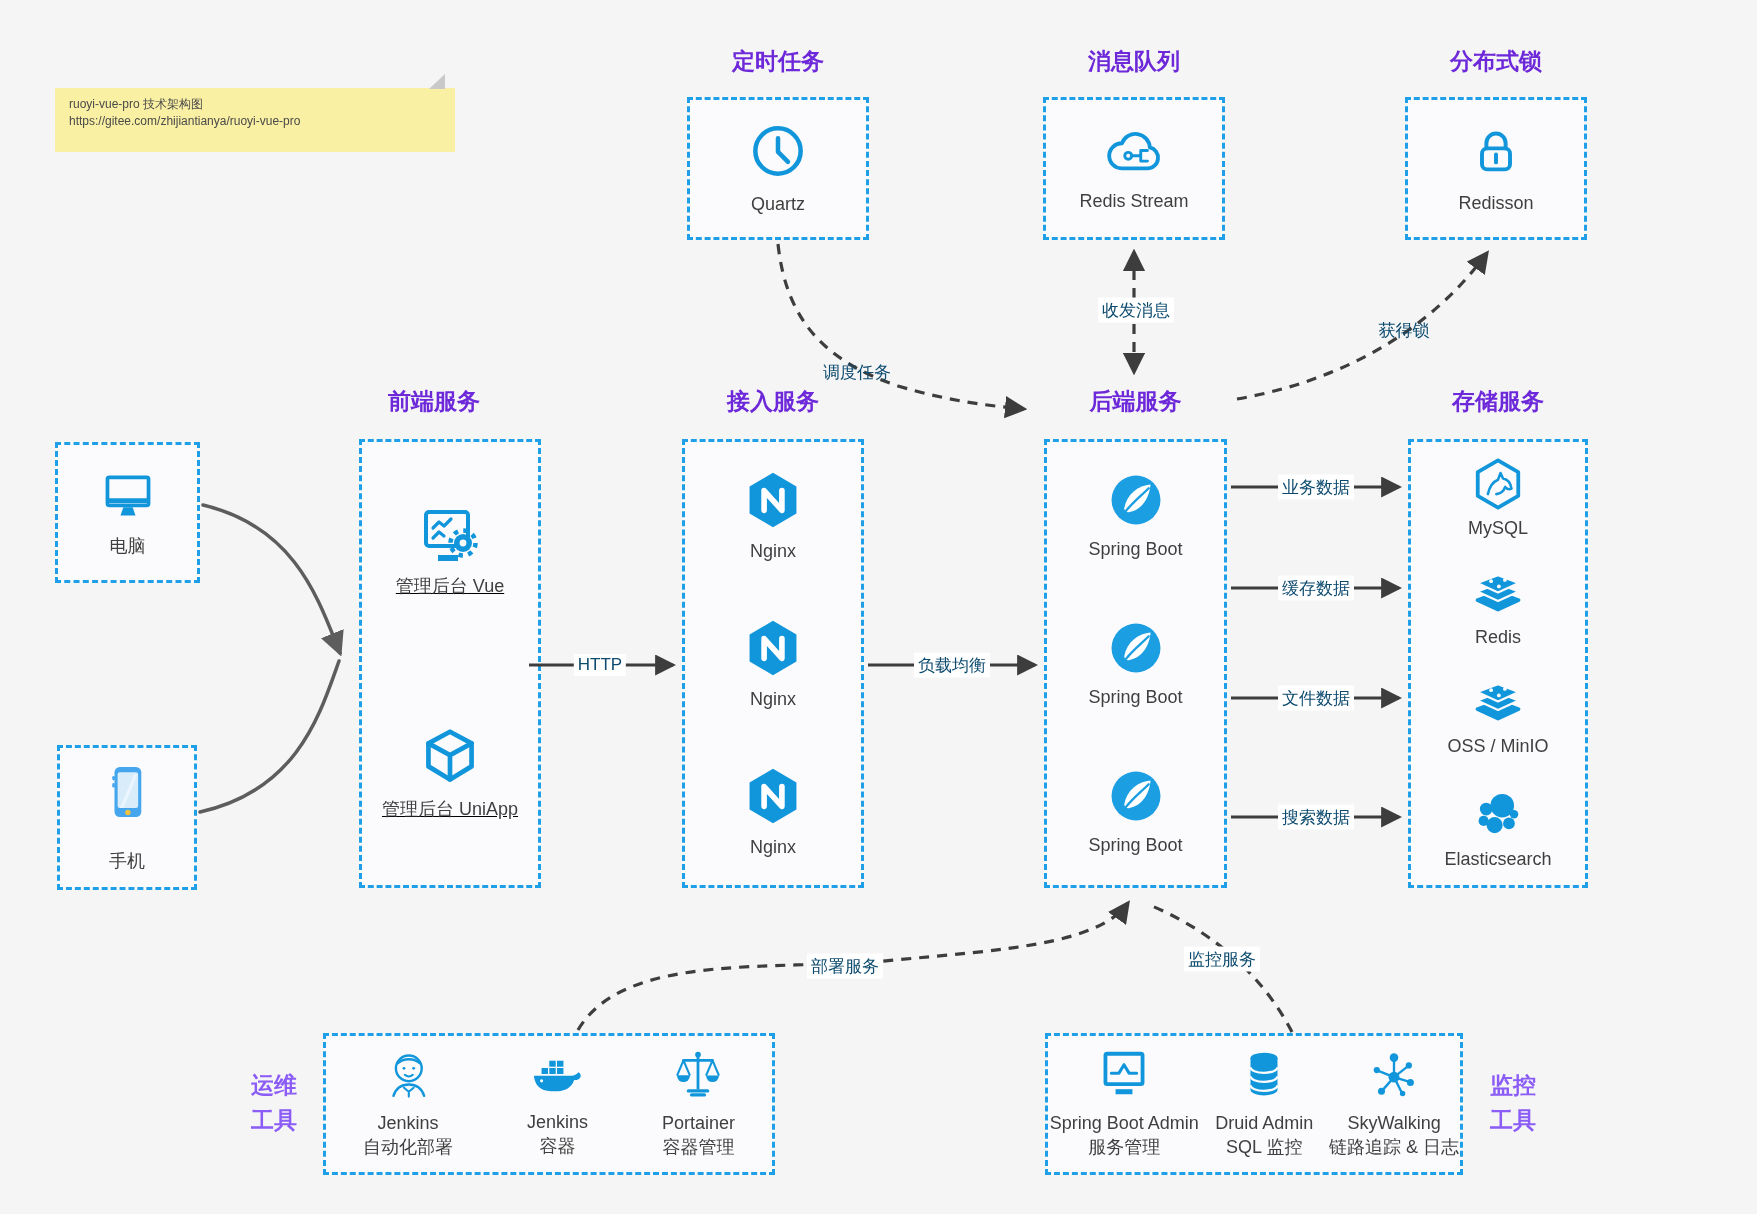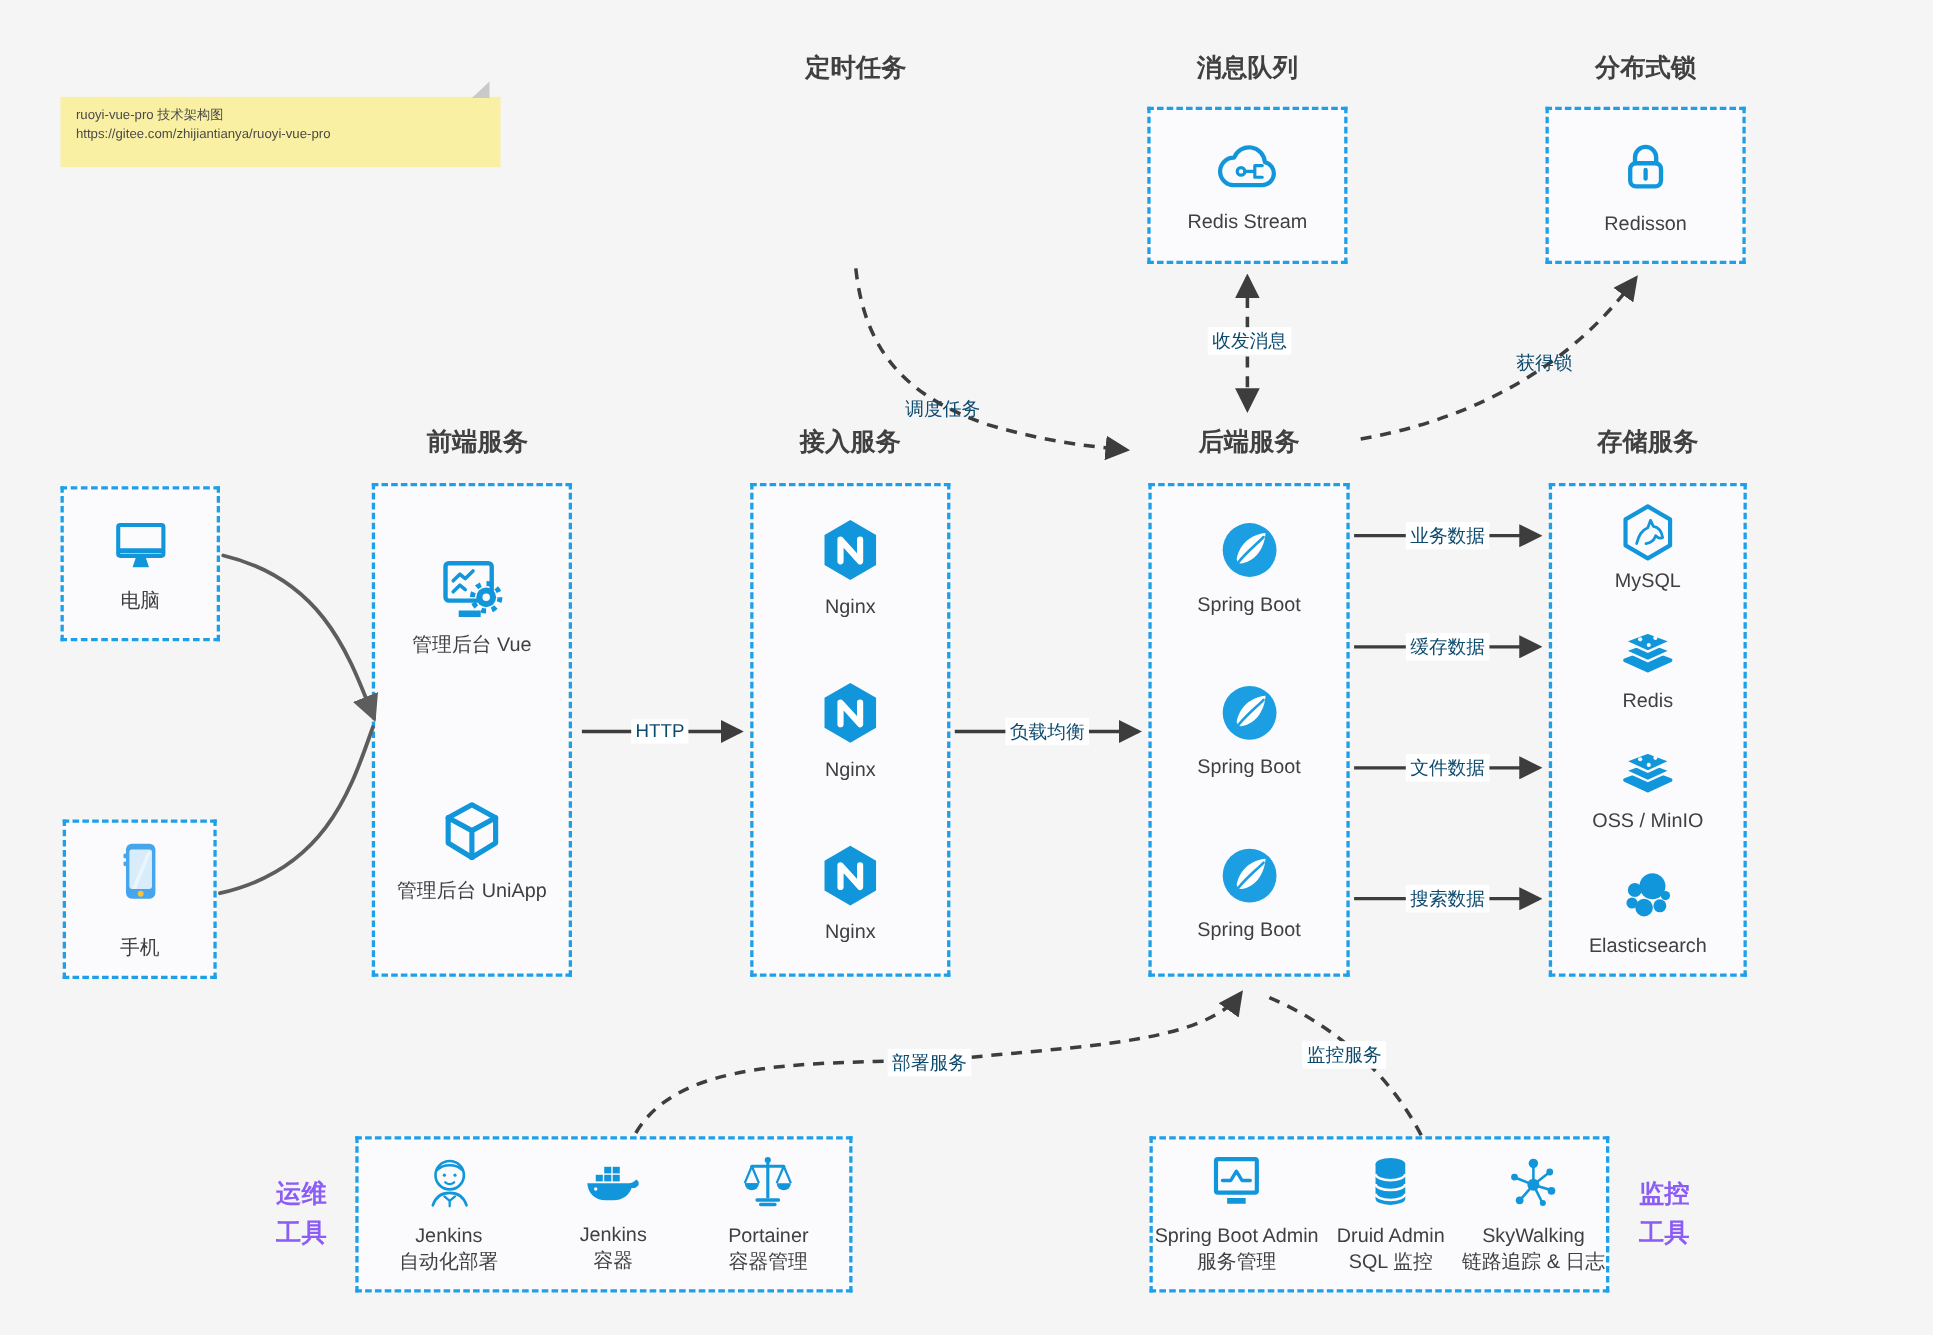--- a/index.html
+++ b/index.html
@@ -2,21 +2,21 @@
 <html><head>
 <meta charset="utf-8">
 <style>
   html,body{margin:0;padding:0;background:#f5f5f6;}
   .canvas{position:relative;width:1757px;height:1214px;background:#f5f5f6;
           font-family:"Liberation Sans","DejaVu Sans",sans-serif;overflow:hidden;}
   .dashed-box{position:absolute;border:3px dashed #1e9fe8;background:#fbfbfd;box-sizing:border-box;z-index:1;}
   .v-flex{display:flex;flex-direction:column;align-items:center;justify-content:space-around;}
   .center-flex{display:flex;flex-direction:column;align-items:center;justify-content:center;gap:14px;}
   .h-flex{display:flex;flex-direction:row;align-items:center;justify-content:space-around;}
-  .group-title{position:absolute;color:#404040;font-size:23px;font-weight:bold;text-align:center;z-index:2;white-space:nowrap;}
+  .group-title{position:absolute;color:#6d28d9;font-size:23px;font-weight:bold;text-align:center;z-index:2;white-space:nowrap;}
   .side-title{position:absolute;color:#8b5cf6;font-size:23px;font-weight:bold;text-align:center;line-height:1.5;z-index:2;}
   .node{display:flex;flex-direction:column;align-items:center;gap:10px;}
   .node-label{font-size:18px;color:#3f3f3f;white-space:nowrap;}
   .tool-cell{display:flex;flex-direction:column;align-items:center;gap:12px;}
   .tool-name,.tool-desc{font-size:18px;color:#3f3f3f;white-space:nowrap;text-align:center;line-height:1.35;}
   .edge-label{position:absolute;font-size:17px;color:#0c4a6e;background:#ffffff;padding:1px 4px;
               transform:translate(-50%,-50%);white-space:nowrap;z-index:6;}
   .edge-label.no-bg{background:transparent;}
   .overlay{position:absolute;left:0;top:0;z-index:5;pointer-events:none;}
   .note{position:absolute;left:55px;top:88px;width:400px;height:64px;background:#faf0a3;
@@ -76,20 +76,27 @@
   <div class="edge-label" style="left:845px;top:966px;">部署服务</div>
   <div class="edge-label" style="left:1222px;top:959px;">监控服务</div>
 
   <div class="note">
     <div class="note-fold"></div>
     <div class="note-line">ruoyi-vue-pro 技术架构图</div>
     <div class="note-line">https://gitee.com/zhijiantianya/ruoyi-vue-pro</div>
   </div>
 
   <div class="group-title" style="left:687px;top:46px;width:182px;">定时任务</div>
+  <div class="dashed-box center-flex" style="left:687px;top:97px;width:182px;height:143px;">
+    <svg class="icon" width="58" height="58" viewBox="0 0 64 64">
+      <circle cx="32" cy="32" r="25" fill="none" stroke="#1296db" stroke-width="5"></circle>
+      <path d="M32 18 V33 L43 44" fill="none" stroke="#1296db" stroke-width="5" stroke-linecap="round" stroke-linejoin="round"></path>
+    </svg>
+    <div class="node-label">Quartz</div>
+  </div>
 
   <div class="group-title" style="left:1043px;top:46px;width:182px;">消息队列</div>
   <div class="dashed-box center-flex" style="left:1043px;top:97px;width:182px;height:143px;">
     <svg class="icon" width="62" height="52" viewBox="0 0 64 54">
       <path d="M19 45 h27 a11 11 0 0 0 2.5-21.7 A15 15 0 0 0 19.5 19 a10.5 10.5 0 0 0-0.5 26 z" fill="none" stroke="#1296db" stroke-width="4" stroke-linejoin="round"></path>
       <circle cx="26" cy="32" r="3.6" fill="none" stroke="#1296db" stroke-width="3"></circle>
       <path d="M29.6 32 H39 M39 26.5 V37.5 M39 26.5 h7 M39 37.5 h7" fill="none" stroke="#1296db" stroke-width="3" stroke-linecap="round"></path>
     </svg>
     <div class="node-label">Redis Stream</div>
   </div>
@@ -119,21 +126,21 @@
       <rect x="11.5" y="14" width="3" height="5" rx="1.5" fill="#45a6ee"></rect>
       <rect x="11.5" y="22" width="3" height="5" rx="1.5" fill="#45a6ee"></rect>
       <rect x="17.5" y="10" width="23" height="40" rx="2.5" fill="#d8ecfa"></rect>
       <path d="M20 50 L36 12 h4 L24 50 z" fill="#eaf5fd"></path>
       <circle cx="29" cy="55" r="3" fill="#f6c33d"></circle>
     </svg>
     <div class="node-label">手机</div>
   </div>
 
   <div class="group-title" style="left:343px;top:386px;width:182px;">前端服务</div>
-  <div class="dashed-box v-flex" style="left:338px;top:439px;width:182px;height:449px;">
+  <div class="dashed-box v-flex" style="left:359px;top:439px;width:182px;height:449px;text-decoration:underline;">
     <div class="node">
       <svg class="icon" width="64" height="58" viewBox="0 0 64 58">
         <rect x="8" y="6" width="42" height="34" rx="3" fill="none" stroke="#1296db" stroke-width="4"></rect>
         <path d="M15 22 l6-6 5 4 7-7 M15 32 l6-6 5 4" fill="none" stroke="#1296db" stroke-width="3.2" stroke-linecap="round" stroke-linejoin="round"></path>
         <circle cx="45" cy="37" r="9" fill="#1296db"></circle>
         <circle cx="45" cy="37" r="12.5" fill="none" stroke="#1296db" stroke-width="4.5" stroke-dasharray="4.5 5.3"></circle>
         <circle cx="45" cy="37" r="3.4" fill="#fbfbfd"></circle>
         <path d="M20 52 h20" stroke="#1296db" stroke-width="6"></path>
       </svg>
       <div class="node-label">管理后台 Vue</div>

